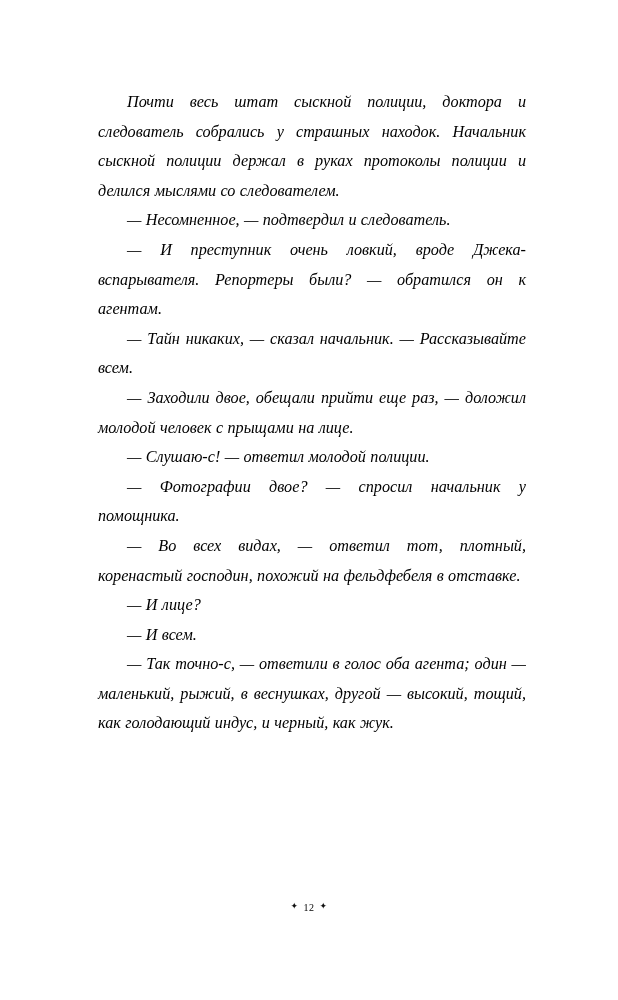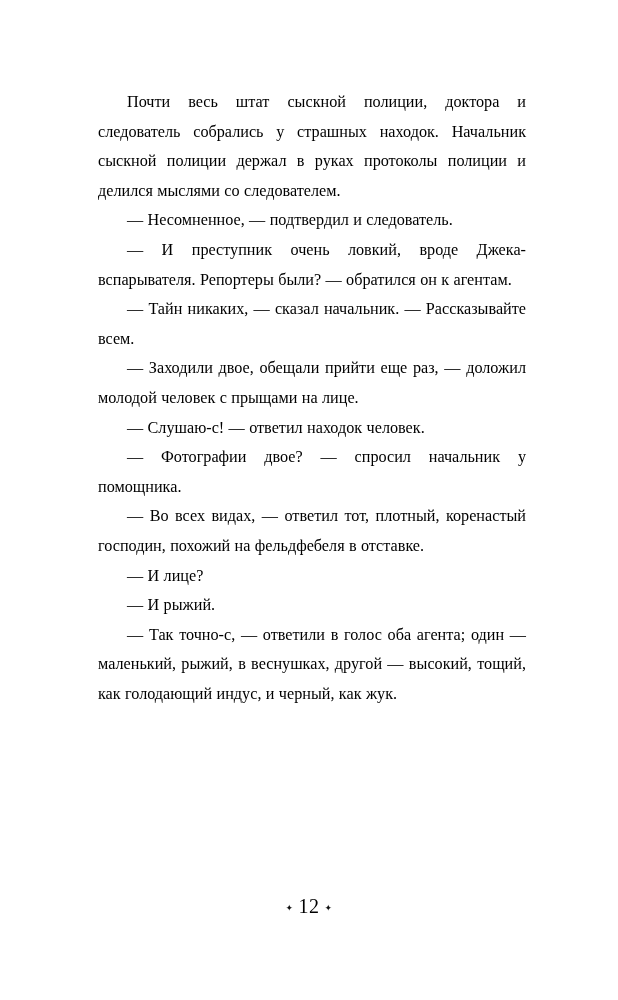--- a/index.html
+++ b/index.html
@@ -28,20 +28,21 @@
     width: 428px;
   }
   .para {
     margin: 0 0 0 0;
     font-size: 16.2px;
     line-height: 29.6px;
     text-align: justify;
     text-indent: 29px;
     hyphens: manual;
     word-spacing: 0.02em;
+    font-style: italic;
   }
   .para.first {
     text-indent: 29px;
   }
   .footer {
     position: absolute;
     left: 0;
     top: 897px;
     width: 618px;
     text-align: center;
@@ -49,39 +50,39 @@
     line-height: 18px;
     letter-spacing: 0.5px;
   }
   .footer .orn {
     font-size: 9px;
     vertical-align: 2px;
     padding: 0 5px;
     color: #111;
   }
   .footer .num {
-    font-size: 20px;
+    font-size: 10px;
   }
 </style>
 </head>
 <body>
 
 <div class="page">
 
   <div class="text-block">
     <p class="para first">Почти весь штат сыскной полиции, доктора и следователь собрались у страшных находок. Начальник сыскной полиции держал в руках протоколы полиции и делился мыслями со следователем.</p>
     <p class="para">— Несомненное, — подтвердил и следователь.</p>
     <p class="para">— И преступник очень ловкий, вроде Джека-вспарывателя. Репортеры были? — обратился он к агентам.</p>
     <p class="para">— Тайн никаких, — сказал начальник. — Рассказывайте всем.</p>
     <p class="para">— Заходили двое, обещали прийти еще раз, — доложил молодой человек с прыщами на лице.</p>
-    <p class="para">— Слушаю-с! — ответил находок человек.</p>
+    <p class="para">— Слушаю-с! — ответил молодой полиции.</p>
     <p class="para">— Фотографии двое? — спросил начальник у помощника.</p>
     <p class="para">— Во всех видах, — ответил тот, плотный, коренастый господин, похожий на фельдфебеля в отставке.</p>
     <p class="para">— И лице?</p>
-    <p class="para">— И рыжий.</p>
+    <p class="para">— И всем.</p>
     <p class="para">— Так точно-с, — ответили в голос оба агента; один — маленький, рыжий, в веснушках, другой — высокий, тощий, как голодающий индус, и черный, как жук.</p>
   </div>
 
   <div class="footer">
     <span class="orn">✦</span><span class="num">12</span><span class="orn">✦</span>
   </div>
 
 </div>
 
 </body></html>

